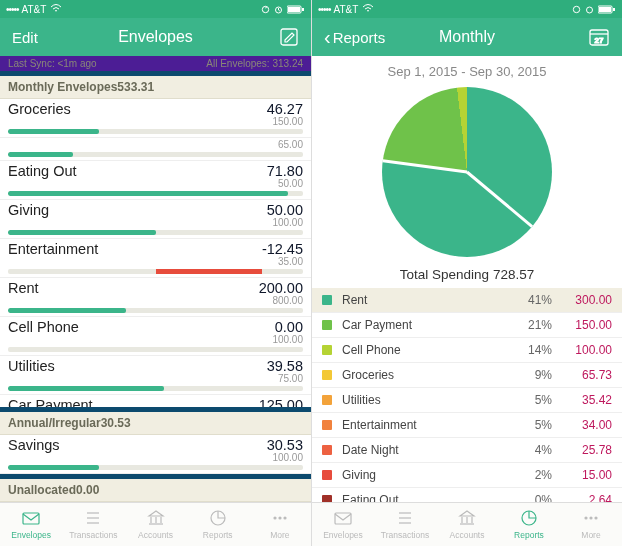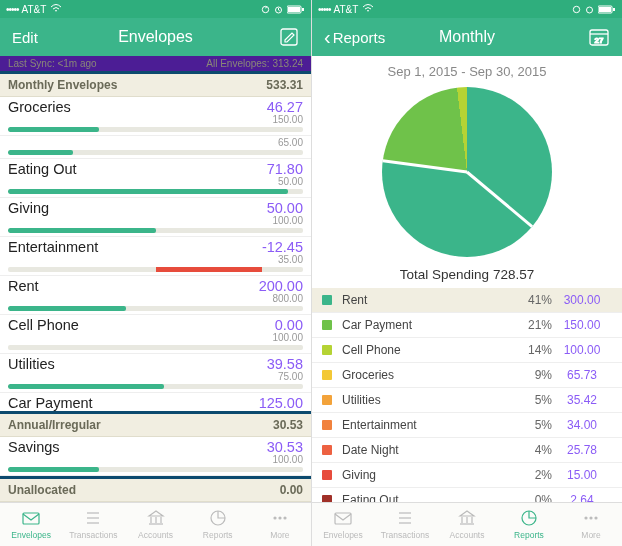--- a/index.html
+++ b/index.html
@@ -17,43 +17,43 @@
 
   
   .nav { height: 38px; background: #3bb58a; color: #fff; display: flex; align-items: center; padding: 0 12px; position: relative; }
   .nav .title { position: absolute; left: 50%; transform: translateX(-50%); font-size: 16px; font-weight: 500; }
   .nav .left { font-size: 15px; display: flex; align-items: center; }
   .nav .right { margin-left: auto; display: flex; align-items: center; }
   .nav svg { stroke: #fff; }
 
   
   .sync-row { background: #4c1d95; font-size: 10px; color: #8a8878; display: flex; padding: 2px 8px; justify-content: space-between; }
-  .section { background: #f1eee1; font-size: 12px; color: #6a6a58; font-weight: 600; display: flex; padding: 4px 8px; justify-content: space-between; border-top: 3px solid #0c4a6e; border-bottom: 1px solid #e0ddcc; }
+  .section { background: #f1eee1; font-size: 12px; color: #6a6a58; font-weight: 600; display: flex; padding: 4px 8px; justify-content: flex-start; border-top: 5px solid #0c4a6e; border-bottom: 1px solid #e0ddcc; }
   .env-list { flex: 1; overflow: hidden; }
   .env-row { padding: 2px 8px 3px 8px; border-bottom: 1px solid #eee; }
   .env-top { display: flex; justify-content: space-between; align-items: baseline; }
   .env-name { font-size: 14.5px; color: #222; }
-  .env-amt { font-size: 14.5px; color: #8b5cf6; text-align: right; }
+  .env-amt { font-size: 14.5px; color: #0f172a; text-align: right; }
   .env-budget { font-size: 10px; color: #999; text-align: right; margin-top: -1px; }
   .bar { height: 5px; background: #e8e8e0; border-radius: 2px; margin-top: 2px; position: relative; overflow: hidden; }
   .bar .fill { height: 100%; border-radius: 2px; }
   .bar .neg { position: absolute; top: 0; height: 100%; background: #e74c3c; }
 
   
   .date-range { text-align: center; font-size: 13px; color: #888; padding: 8px 0 4px; }
   .pie-wrap { display: flex; justify-content: center; padding: 4px 0 6px; }
   .pie { width: 170px; height: 170px; border-radius: 50%; position: relative; }
   .total { text-align: center; font-size: 13.5px; color: #333; padding: 4px 0 6px; }
   .legend { flex: 1; overflow: hidden; }
   .legend-row { display: flex; align-items: center; font-size: 12px; color: #444; padding: 5px 10px; border-bottom: 1px solid #eee; }
   .legend-row.hl { background: #f1eee1; }
   .swatch { width: 10px; height: 10px; margin-right: 10px; border-radius: 1px; }
   .legend-name { flex: 1; }
   .legend-pct { width: 50px; text-align: right; color: #666; }
-  .legend-val { width: 60px; text-align: center; color: #8b5cf6; }
+  .legend-val { width: 60px; text-align: right; color: #be185d; }
 
   
   .tabbar { height: 44px; background: #fbfbf9; border-top: 1px solid #ddd; display: flex; }
   .tab { flex: 1; display: flex; flex-direction: column; align-items: center; justify-content: center; font-size: 8.5px; color: #bbb; gap: 1px; }
   .tab.active { color: #3bb58a; }
   .tab svg { width: 20px; height: 18px; stroke: currentColor; fill: none; stroke-width: 1.2; }
 
   .chev { font-size: 20px; margin-right: 2px; line-height: 1; }
 </style>
 </head>

